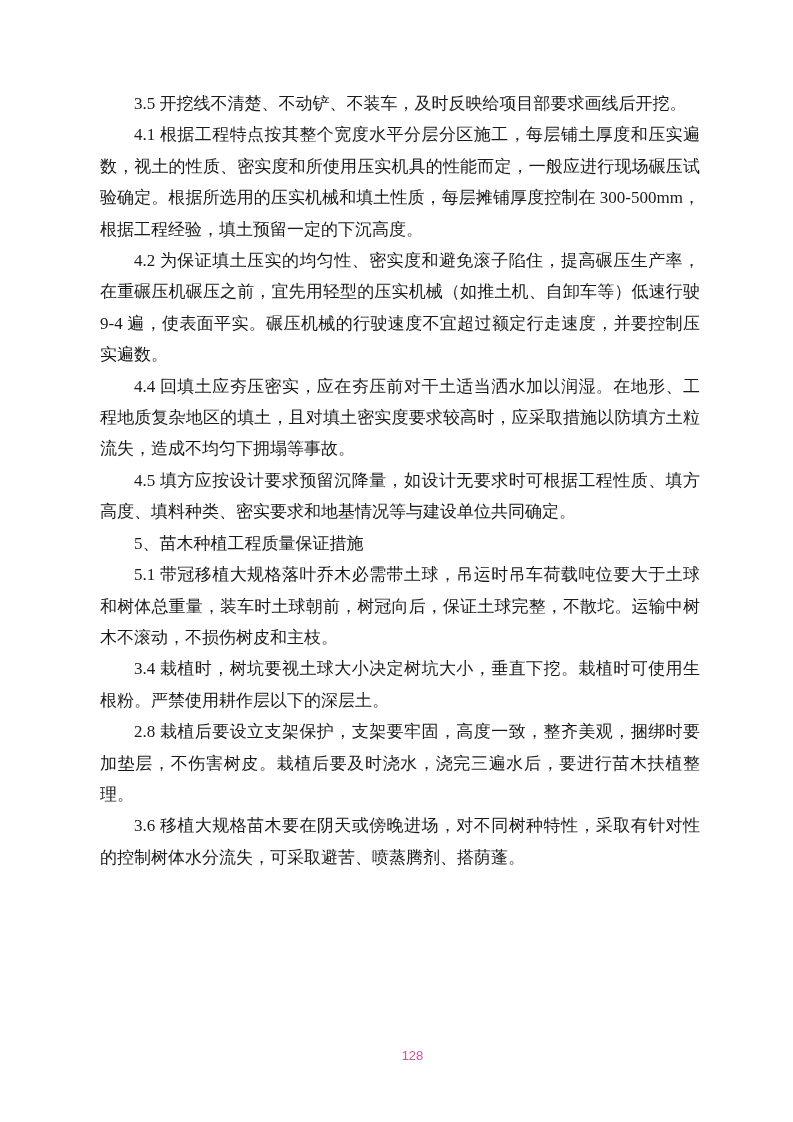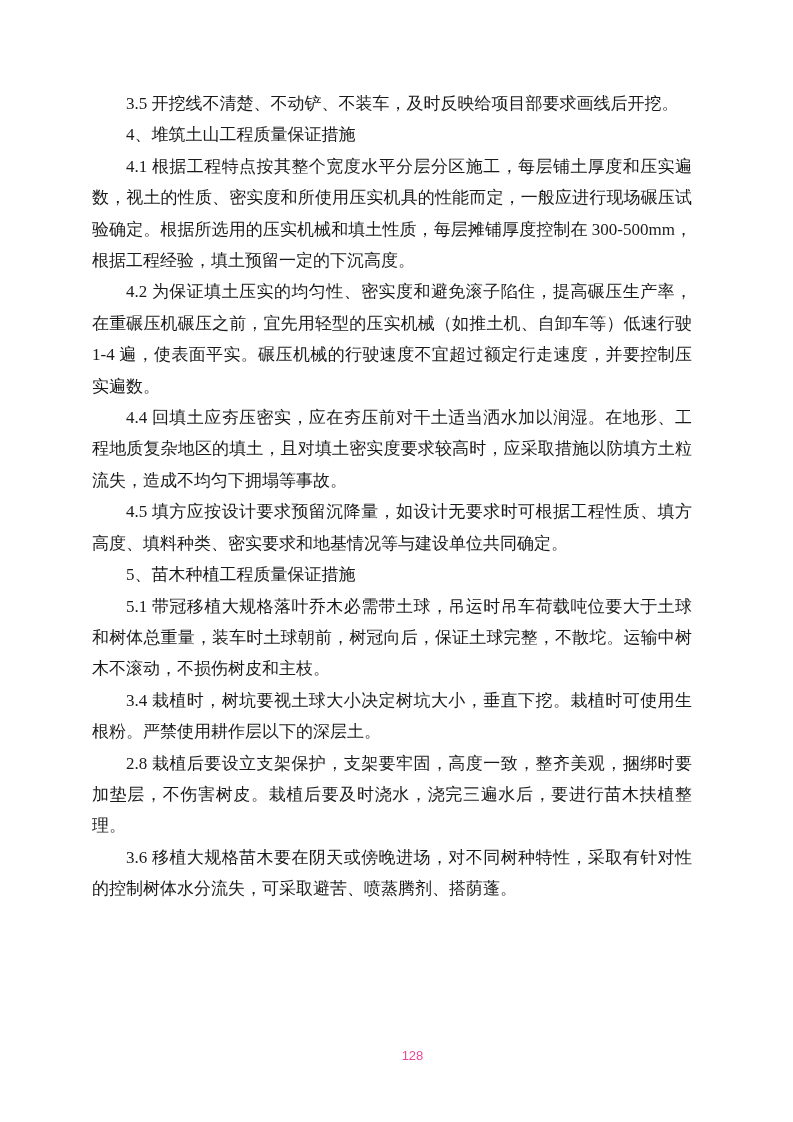--- a/index.html
+++ b/index.html
@@ -9,21 +9,21 @@
   }
   .page {
     position: relative;
     width: 793px;
     height: 1122px;
     background: #ffffff;
     overflow: hidden;
   }
   .content {
     position: absolute;
-    left: 92px;
+    left: 100px;
     top: 88px;
     width: 600px;
     font-family: "Liberation Serif", "DejaVu Serif", serif;
     font-size: 17px;
     line-height: 31.4px;
     color: #1a1a1a;
     text-align: justify;
     text-justify: inter-ideograph;
   }
   .content p {
@@ -43,23 +43,22 @@
     line-height: 16px;
     color: #ec4899;
   }
 </style>
 </head>
 <body>
 
 <div class="page">
   <div class="content">
     <p>3.5 开挖线不清楚、不动铲、不装车，及时反映给项目部要求画线后开挖。</p>
-    <p>4、堆筑土山工程质量保证措施</p>
     <p>4.1 根据工程特点按其整个宽度水平分层分区施工，每层铺土厚度和压实遍数，视土的性质、密实度和所使用压实机具的性能而定，一般应进行现场碾压试验确定。根据所选用的压实机械和填土性质，每层摊铺厚度控制在 300-500mm，根据工程经验，填土预留一定的下沉高度。</p>
-    <p>4.2 为保证填土压实的均匀性、密实度和避免滚子陷住，提高碾压生产率，在重碾压机碾压之前，宜先用轻型的压实机械（如推土机、自卸车等）低速行驶 1-4 遍，使表面平实。碾压机械的行驶速度不宜超过额定行走速度，并要控制压实遍数。</p>
+    <p>4.2 为保证填土压实的均匀性、密实度和避免滚子陷住，提高碾压生产率，在重碾压机碾压之前，宜先用轻型的压实机械（如推土机、自卸车等）低速行驶 9-4 遍，使表面平实。碾压机械的行驶速度不宜超过额定行走速度，并要控制压实遍数。</p>
     <p>4.4 回填土应夯压密实，应在夯压前对干土适当洒水加以润湿。在地形、工程地质复杂地区的填土，且对填土密实度要求较高时，应采取措施以防填方土粒流失，造成不均匀下拥塌等事故。</p>
     <p>4.5 填方应按设计要求预留沉降量，如设计无要求时可根据工程性质、填方高度、填料种类、密实要求和地基情况等与建设单位共同确定。</p>
     <p>5、苗木种植工程质量保证措施</p>
     <p>5.1 带冠移植大规格落叶乔木必需带土球，吊运时吊车荷载吨位要大于土球和树体总重量，装车时土球朝前，树冠向后，保证土球完整，不散坨。运输中树木不滚动，不损伤树皮和主枝。</p>
     <p>3.4 栽植时，树坑要视土球大小决定树坑大小，垂直下挖。栽植时可使用生根粉。严禁使用耕作层以下的深层土。</p>
     <p>2.8 栽植后要设立支架保护，支架要牢固，高度一致，整齐美观，捆绑时要加垫层，不伤害树皮。栽植后要及时浇水，浇完三遍水后，要进行苗木扶植整理。</p>
     <p>3.6 移植大规格苗木要在阴天或傍晚进场，对不同树种特性，采取有针对性的控制树体水分流失，可采取避苦、喷蒸腾剂、搭荫蓬。</p>
   </div>
   <div class="footer">128</div>
 </div>

